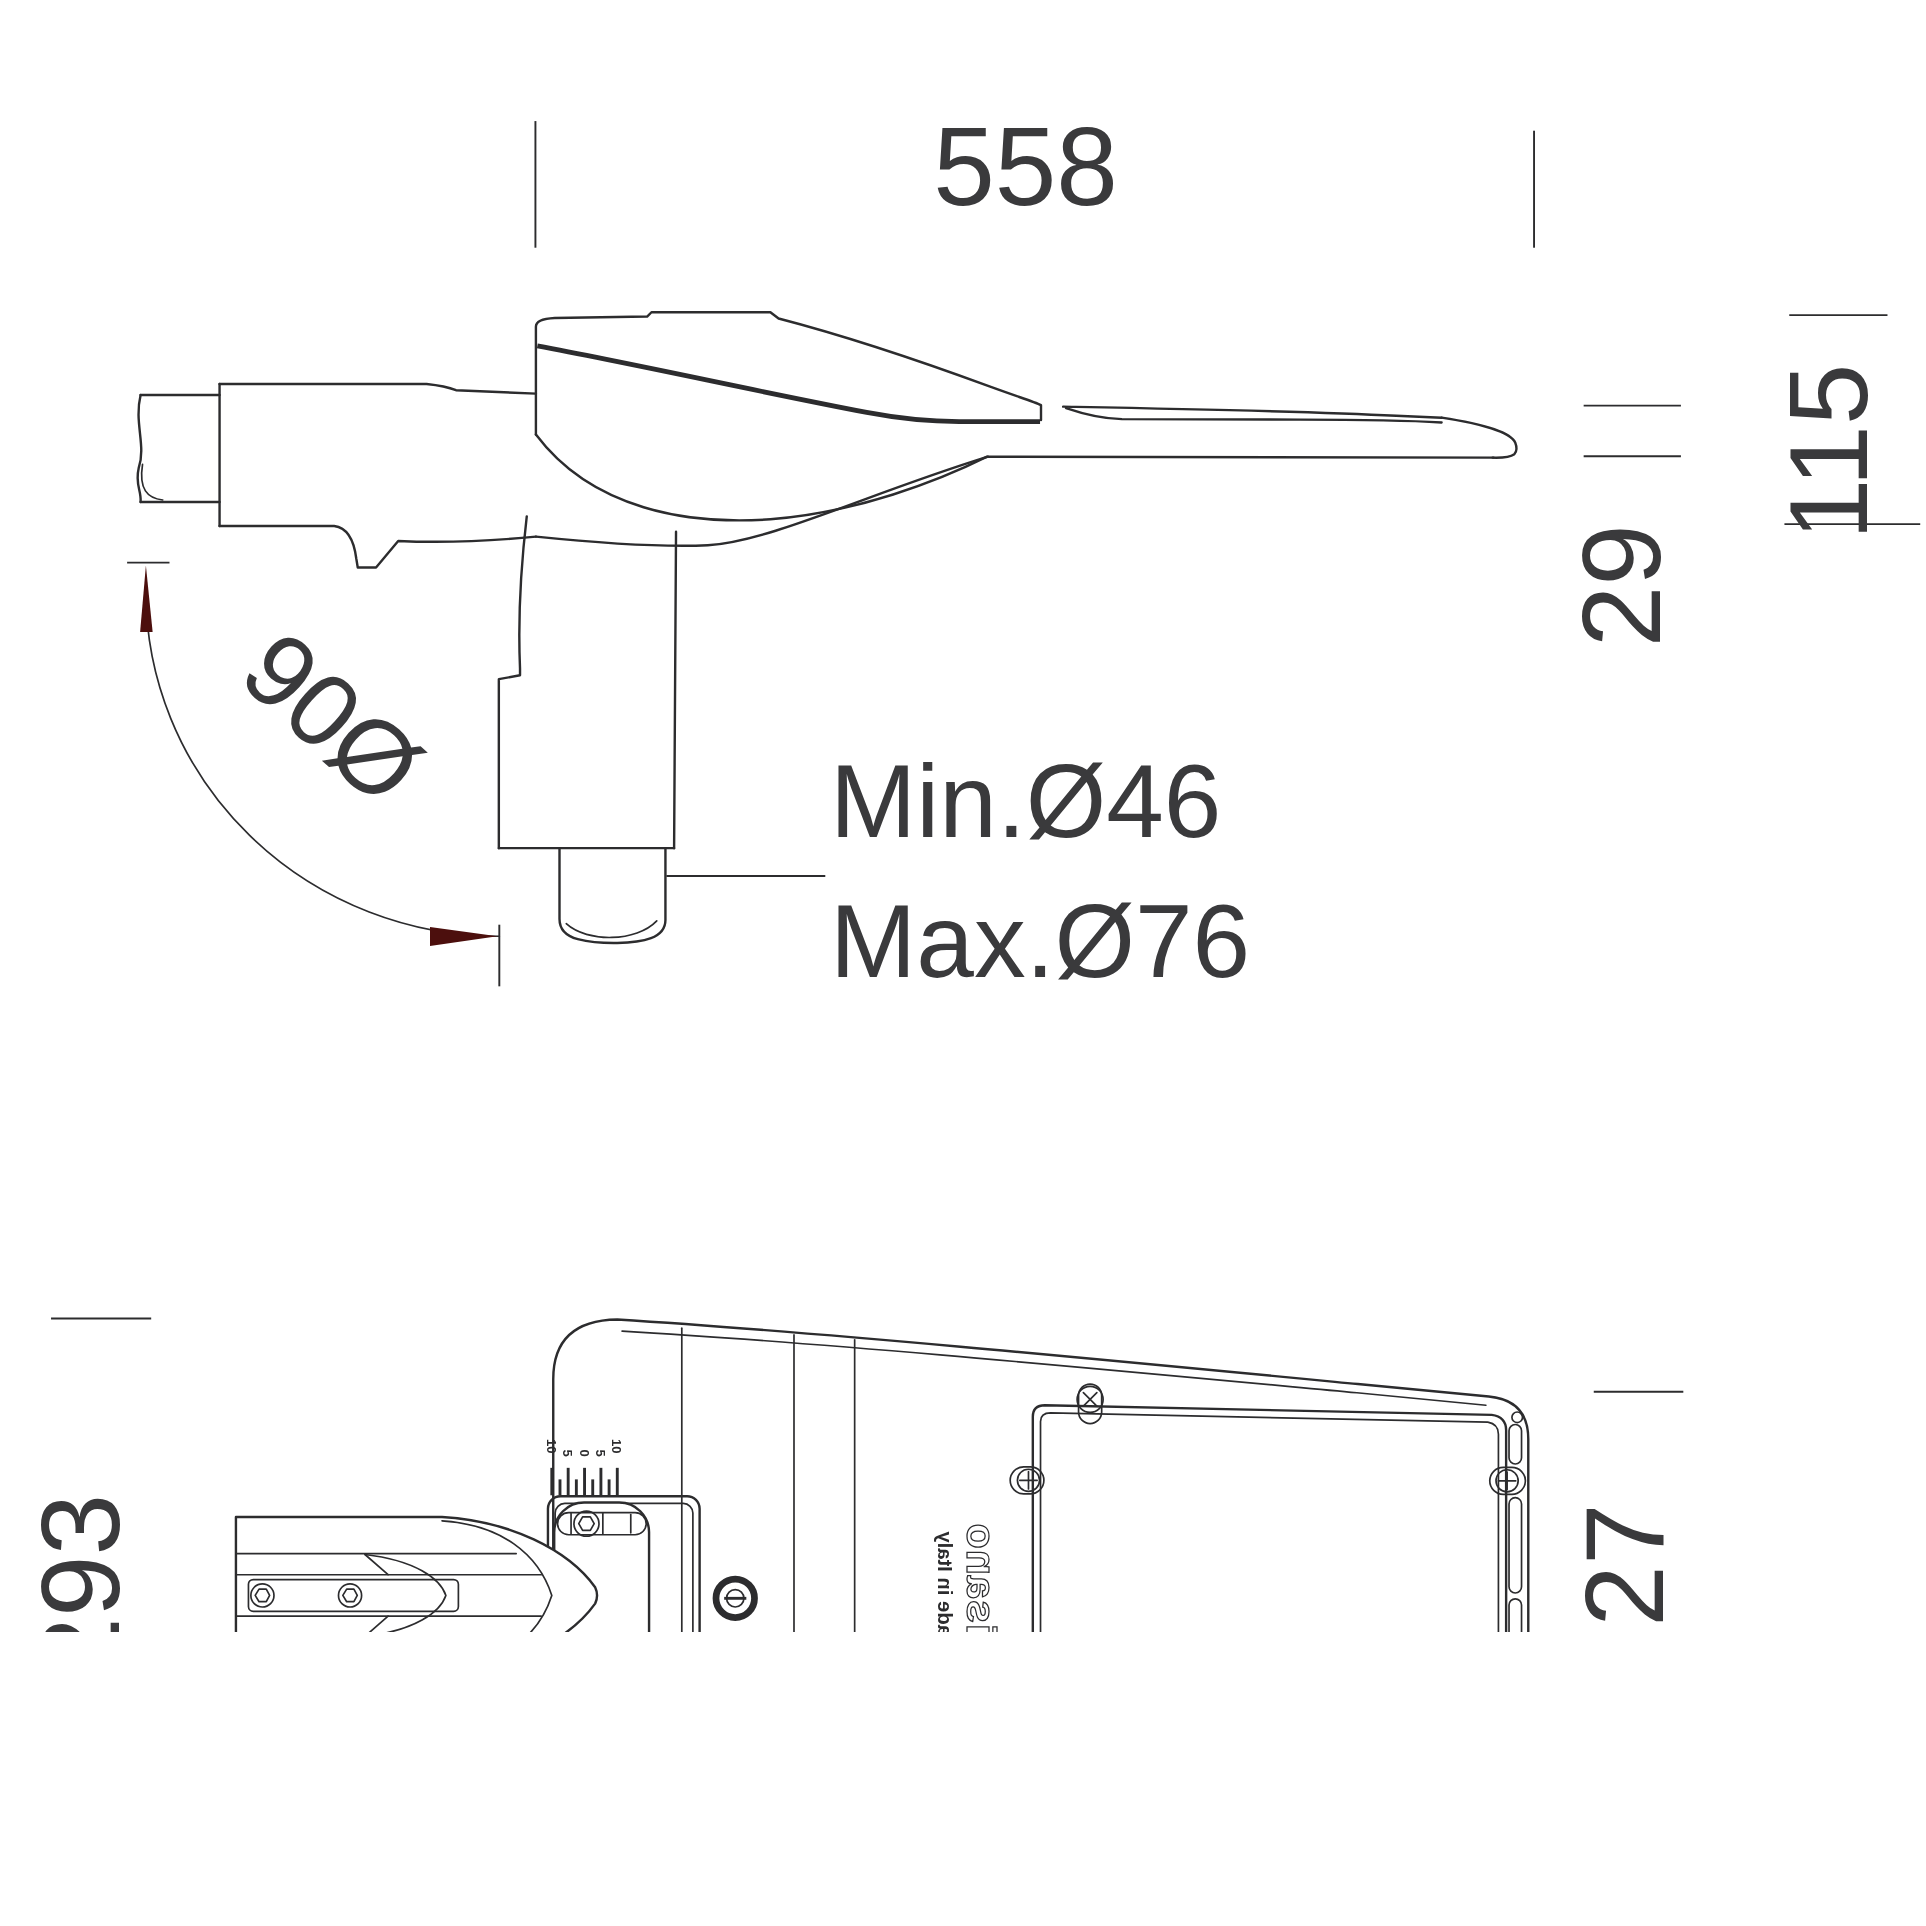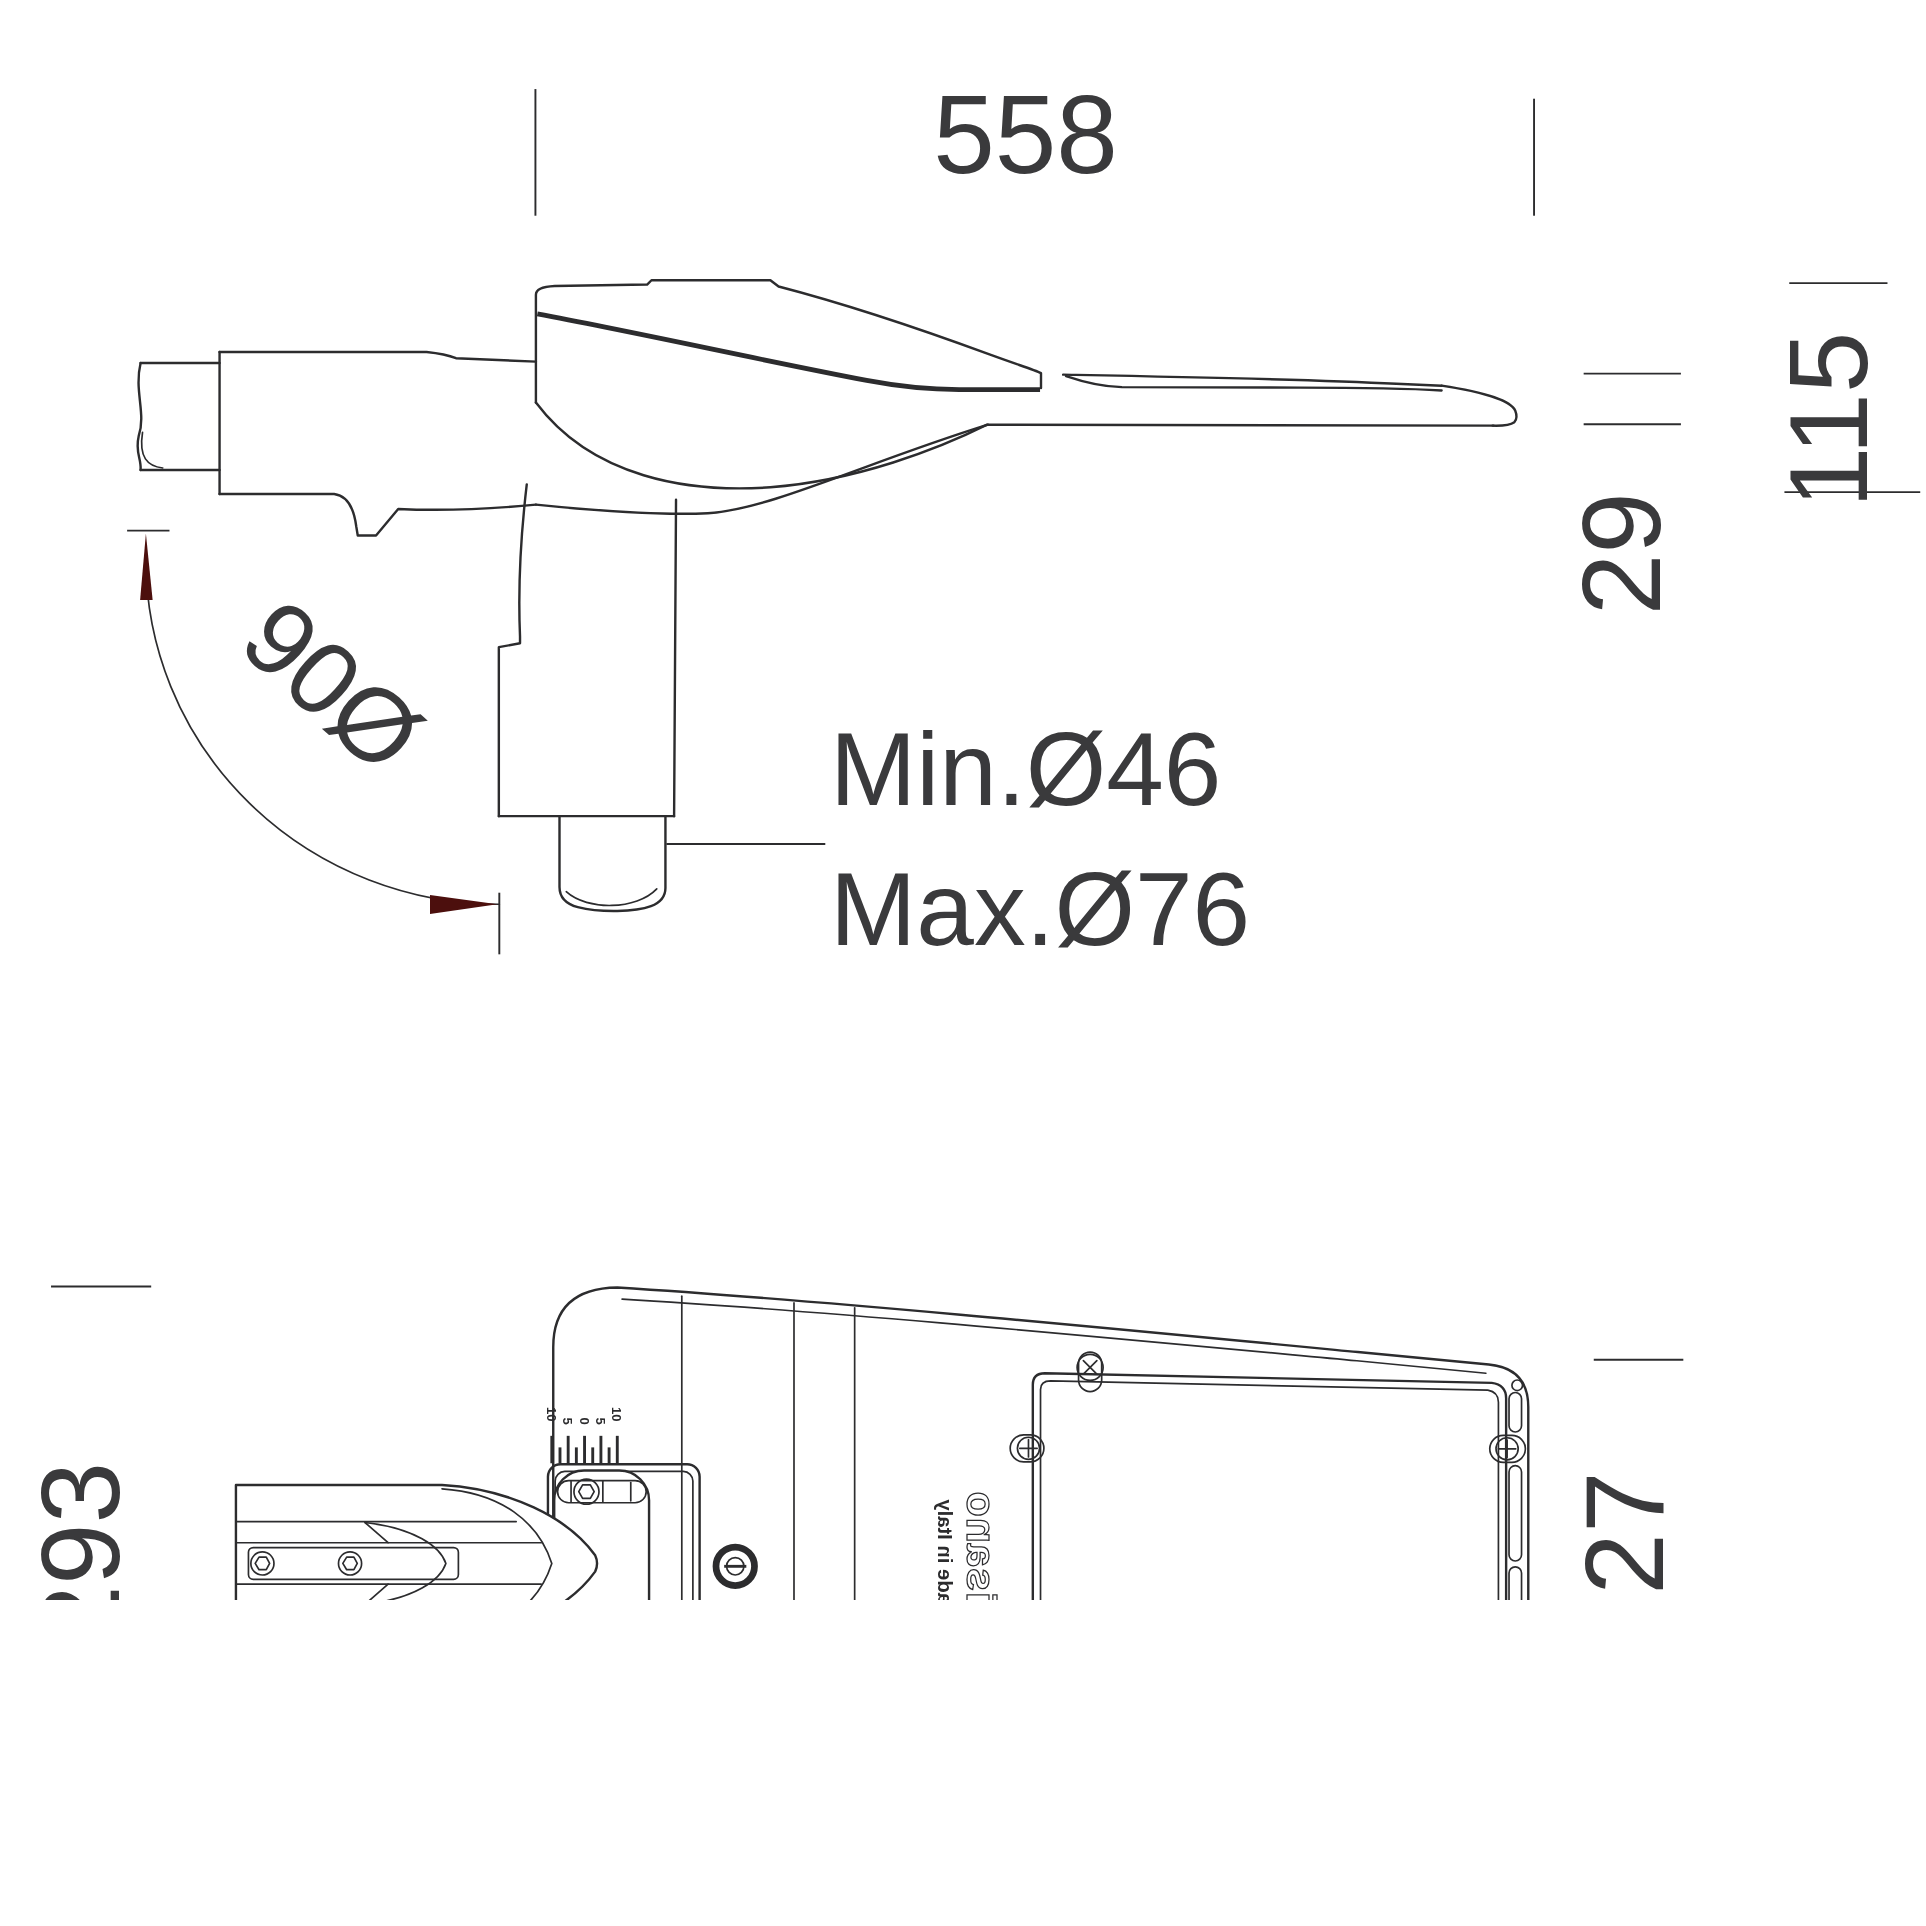--- a/index.html
+++ b/index.html
@@ -2,21 +2,21 @@
 <html style="--line: #2c2c2e; --text: #3a3a3c; --arrow: #4c0f0d; --bg: #ffffff;font-size:7.7px"><head>
 <meta charset="utf-8">
 <style>
   :root{
     --line:#2c2c2e;
     --text:#3a3a3c;
     --arrow:#4c0f0d;
     --bg:#ffffff;
   }
   html,body{margin:0;padding:0;background:var(--bg);}
-  .stage{width:1926px;height:1600px;background:var(--bg);font-family:"Liberation Sans",sans-serif;}
+  .stage{width:1926px;height:1600px;background:var(--bg);font-family:"Liberation Sans",sans-serif;margin-top:32px;}
   svg{display:block;}
   .ln{fill:none;stroke:var(--line);stroke-width:5;stroke-linecap:round;stroke-linejoin:round;}
   .ln-thin{fill:none;stroke:var(--line);stroke-width:3.5;stroke-linecap:round;stroke-linejoin:round;}
   .ln-thick{fill:none;stroke:var(--line);stroke-width:10;stroke-linecap:butt;stroke-linejoin:round;}
   .ln-dim{fill:none;stroke:var(--line);stroke-width:4;stroke-linecap:butt;}
   .white{fill:#ffffff;stroke:var(--line);stroke-width:5;stroke-linejoin:round;}
   .dimtxt{fill:var(--text);font-size:230px;font-weight:400;}
   .notetxt{fill:var(--text);font-size:215px;font-weight:400;}
   .rottxt{fill:var(--text);font-size:215px;font-weight:400;}
   .scaletxt{fill:var(--line);font-size:27px;font-weight:700;}

